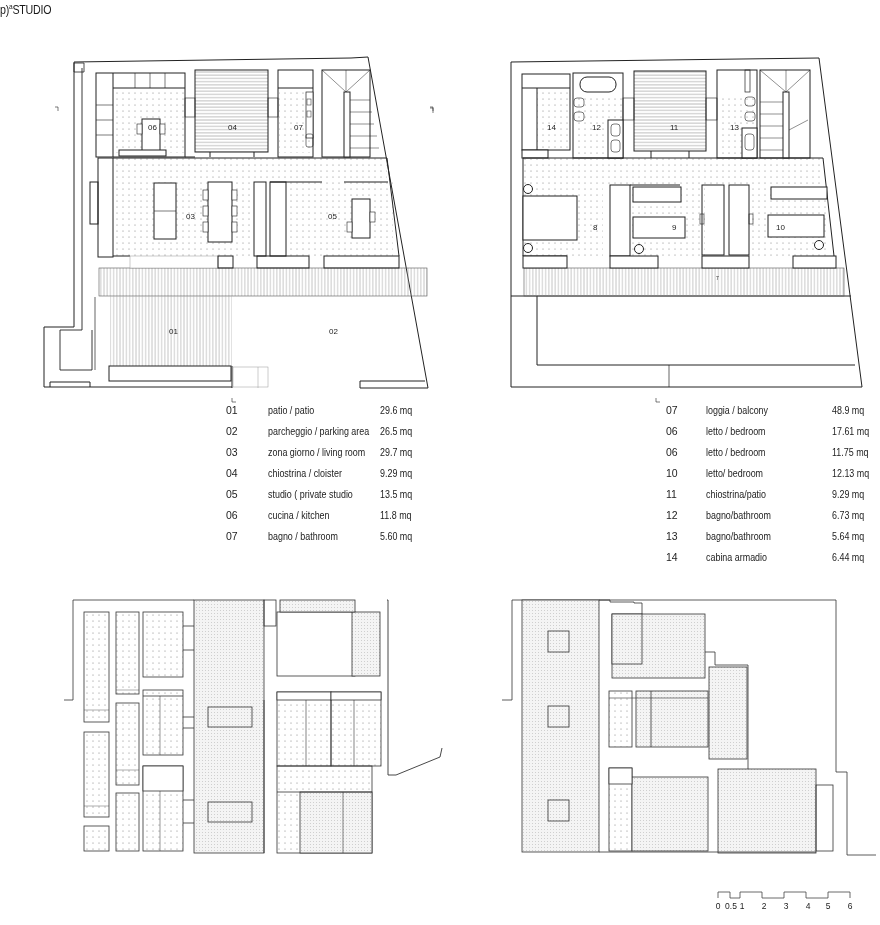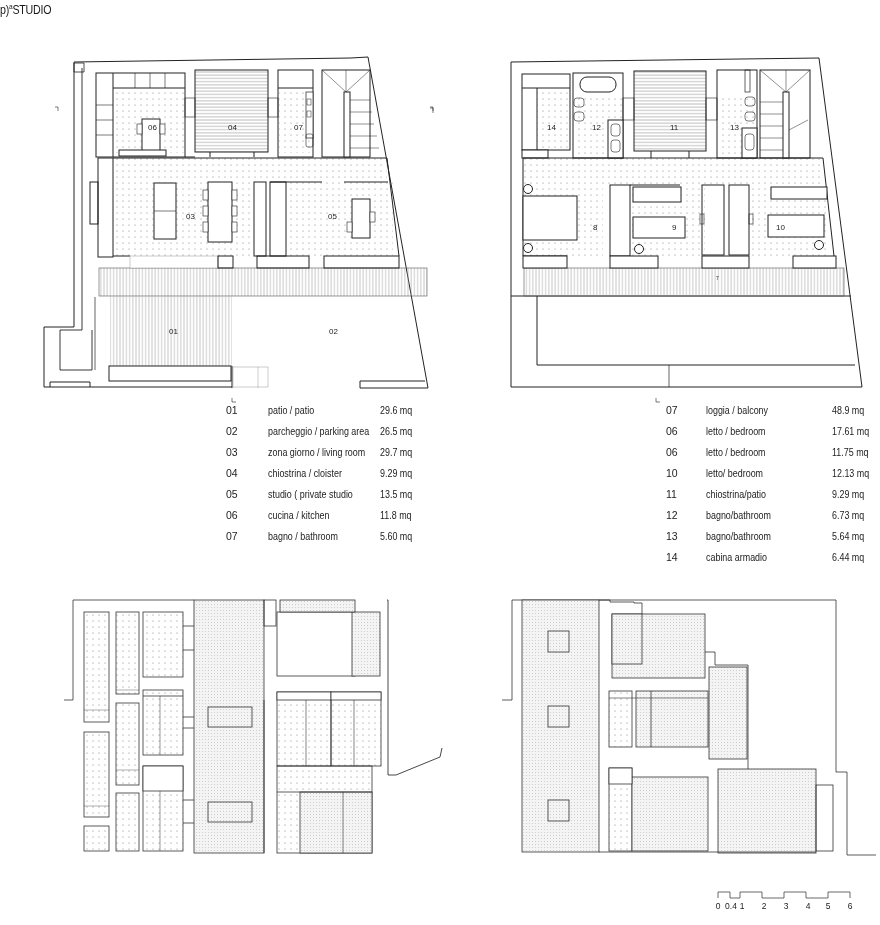--- a/index.html
+++ b/index.html
@@ -396,20 +396,20 @@
     </div>
   <div class="row" style="top:147px">
       <span class="num">14</span>
       <span class="label">cabina armadio</span>
       <span class="area">6.44 mq</span>
     </div>
 </div>
 
 <div class="scale-labels">
   <span style="left:4px">0</span>
-  <span style="left:17px">0.4</span>
+  <span style="left:17px">0.5</span>
   <span style="left:28px">1</span>
   <span style="left:50px">2</span>
   <span style="left:72px">3</span>
   <span style="left:94px">4</span>
   <span style="left:114px">5</span>
   <span style="left:136px">6</span>
 </div>
 
 </body></html>

